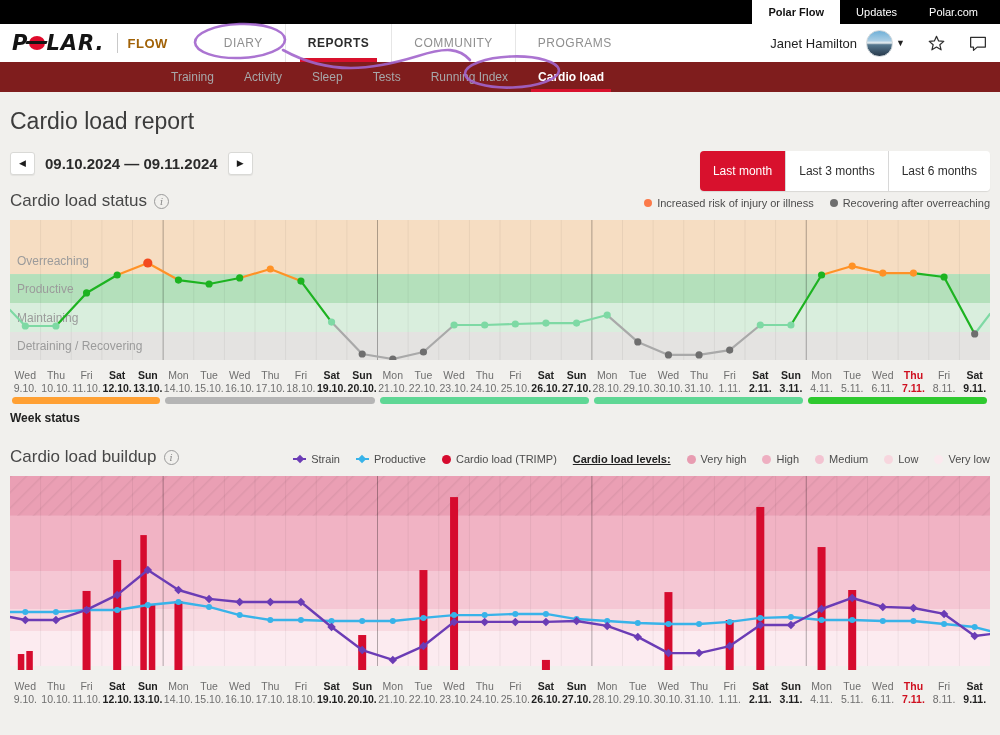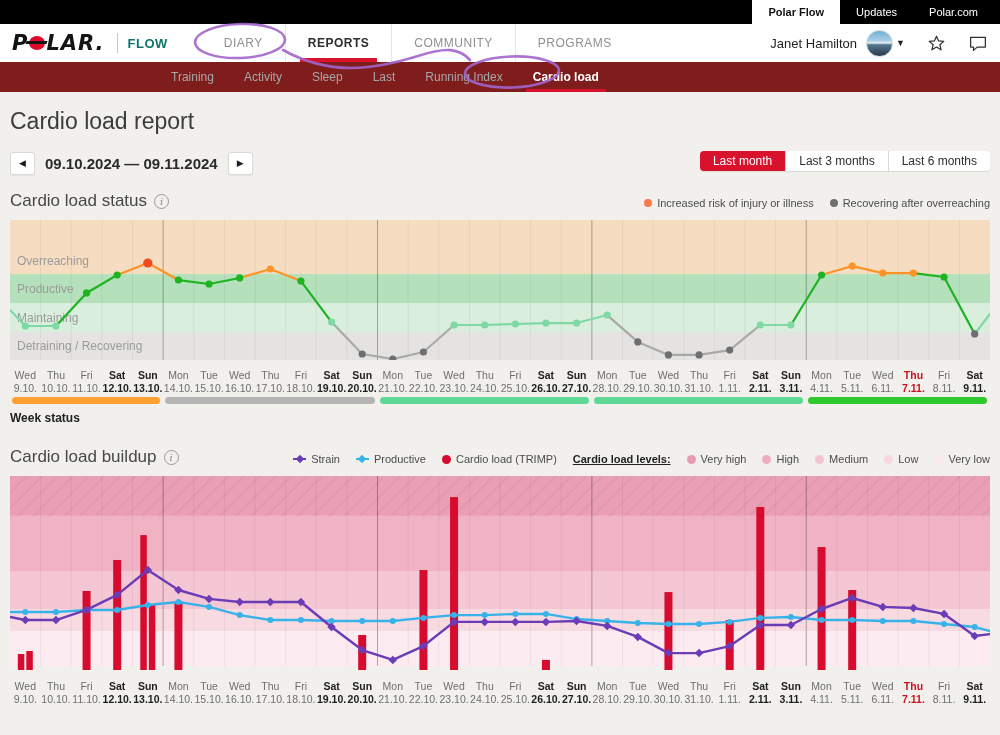--- a/index.html
+++ b/index.html
@@ -9,21 +9,21 @@
   .topbar{height:24px;background:#000;display:flex;justify-content:flex-end;align-items:stretch;padding-right:6px;}
   .top-tab{color:#fff;font-size:11px;padding:12px 16px;display:flex;align-items:center;cursor:pointer;}
   .top-tab.active{background:#fff;color:#111;font-weight:700;}
   
   .navbar{height:38px;background:#fff;display:flex;align-items:center;padding:0 12px;position:relative;}
   .logo{display:flex;align-items:center;font-family:"DejaVu Sans",sans-serif;font-weight:800;font-style:italic;
     font-size:21px;color:#141414;letter-spacing:1px;cursor:pointer;}
   .logo-o{display:inline-block;width:16px;height:14px;background:#e00b2c;border-radius:50%;position:relative;margin:0 1px;}
   .logo-o::after{content:'';position:absolute;left:-3px;right:-2px;top:5px;height:3px;background:#141414;transform:skewX(-18deg);}
   .logo-sep{width:1px;height:20px;background:#c9c9c9;margin:0 10px 0 12px;}
-  .flow-label{font-size:13px;font-weight:700;color:#0f766e;letter-spacing:.5px;}
+  .flow-label{font-size:13px;font-weight:700;color:#a16207;letter-spacing:.5px;}
   .nav-items{display:flex;margin-left:34px;height:100%;align-items:stretch;}
   .nav-item{font-size:12px;color:#8f8f8f;padding:0 22px;letter-spacing:.5px;display:flex;align-items:center;
     position:relative;border-left:1px solid #e6e6e6;cursor:pointer;}
   .nav-item:first-child{border-left:none;}
   .nav-item.active{color:#2d2d2d;font-weight:700;}
   .nav-item.active::after{content:'';position:absolute;left:14px;right:14px;bottom:0;height:4px;background:#d8112d;}
   .nav-right{margin-left:auto;display:flex;align-items:center;}
   .user-name{font-size:13px;color:#222;cursor:pointer;}
   .avatar{width:27px;height:27px;border-radius:50%;margin-left:9px;cursor:pointer;border:1px solid #cfd6da;
     background:linear-gradient(180deg,#6fb0d8 0%,#a9cde4 38%,#e8eef0 48%,#5d7econ 0, #56788f 55%,#27394b 100%);
@@ -37,21 +37,21 @@
   .subnav-item.active::after{content:'';position:absolute;left:8px;right:8px;bottom:0;height:3px;background:#d8112d;}
   
   .content{padding:0 10px;position:relative;}
   h1{font-size:23px;font-weight:400;color:#3c3c3c;margin:16px 0 15px;}
   .date-row{display:flex;align-items:center;position:relative;height:26px;margin-bottom:12px;}
   .nav-arrow-btn{width:25px;height:23px;background:#fff;border:1px solid #d9d9d6;border-radius:3px;font-size:9px;
     color:#1c1c1c;display:flex;align-items:center;justify-content:center;cursor:pointer;box-shadow:0 1px 1px rgba(0,0,0,.06);padding:0;}
   .date-range{font-size:15px;font-weight:700;color:#2b2b2b;margin:0 10px;}
   .range-group{position:absolute;right:0;top:1px;display:flex;border-radius:4px;overflow:hidden;
     box-shadow:0 1px 1px rgba(0,0,0,.10);}
-  .range-btn{font-size:12px;padding:0 13px;height:20px;background:#fff;color:#2e2e2e;display:flex;align-items:center;
+  .range-btn{font-size:12px;padding:0 13px;height:40px;background:#fff;color:#2e2e2e;display:flex;align-items:center;
     border:none;border-left:1px solid #d8d8d8;cursor:pointer;font-family:inherit;}
   .range-btn:first-child{border-left:none;}
   .range-btn.active{background:#d8112d;color:#fff;}
   .section-head{display:flex;align-items:center;margin:13px 0 7px;position:relative;height:24px;}
   .section-head h2{font-size:17px;font-weight:400;color:#474747;margin:0 7px 0 0;}
   .info-icon{width:15px;height:15px;border:1px solid #9a9a9a;border-radius:50%;color:#8a8a8a;font-size:10px;
     display:flex;align-items:center;justify-content:center;font-family:"DejaVu Serif",serif;font-style:italic;cursor:pointer;}
   .legend{position:absolute;right:0;bottom:4px;display:flex;align-items:center;gap:16px;font-size:11px;color:#4c4c4c;margin-top:20px;}
   .legend-item{display:flex;align-items:center;gap:5px;}
   .dot{width:8px;height:8px;border-radius:50%;}
@@ -108,21 +108,21 @@
         <path d="M3 4 h18 v12 h-10 l-4.5 4 v-4 H3 z" fill="none" stroke="#2e2e2e" stroke-width="1.5" stroke-linejoin="round"></path>
       </svg>
     </span>
   </div>
 </div>
 
 <div class="subnav" id="subnav">
     <span class="subnav-item">Training</span>
     <span class="subnav-item">Activity</span>
     <span class="subnav-item">Sleep</span>
-    <span class="subnav-item">Last</span>
+    <span class="subnav-item">Tests</span>
     <span class="subnav-item">Running Index</span>
     <span class="subnav-item active">Cardio load</span>
   </div>
 
 <div class="content">
   <h1>Cardio load report</h1>
 
   <div class="date-row">
     <button class="nav-arrow-btn">
       <span>◀</span>

